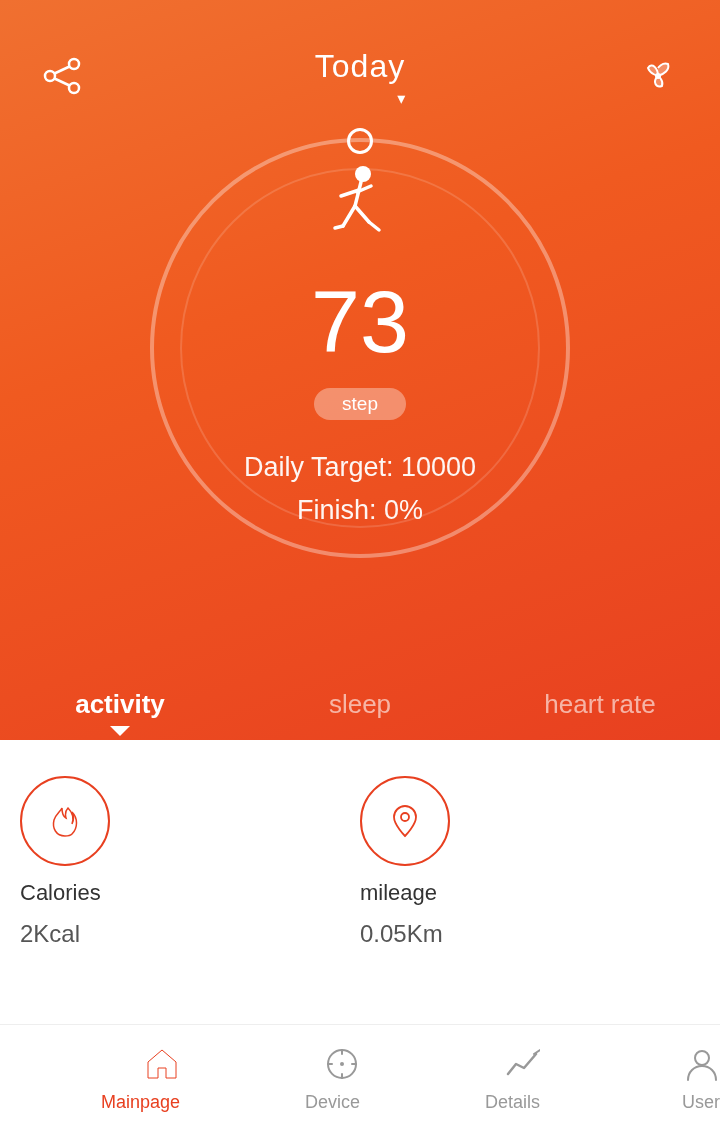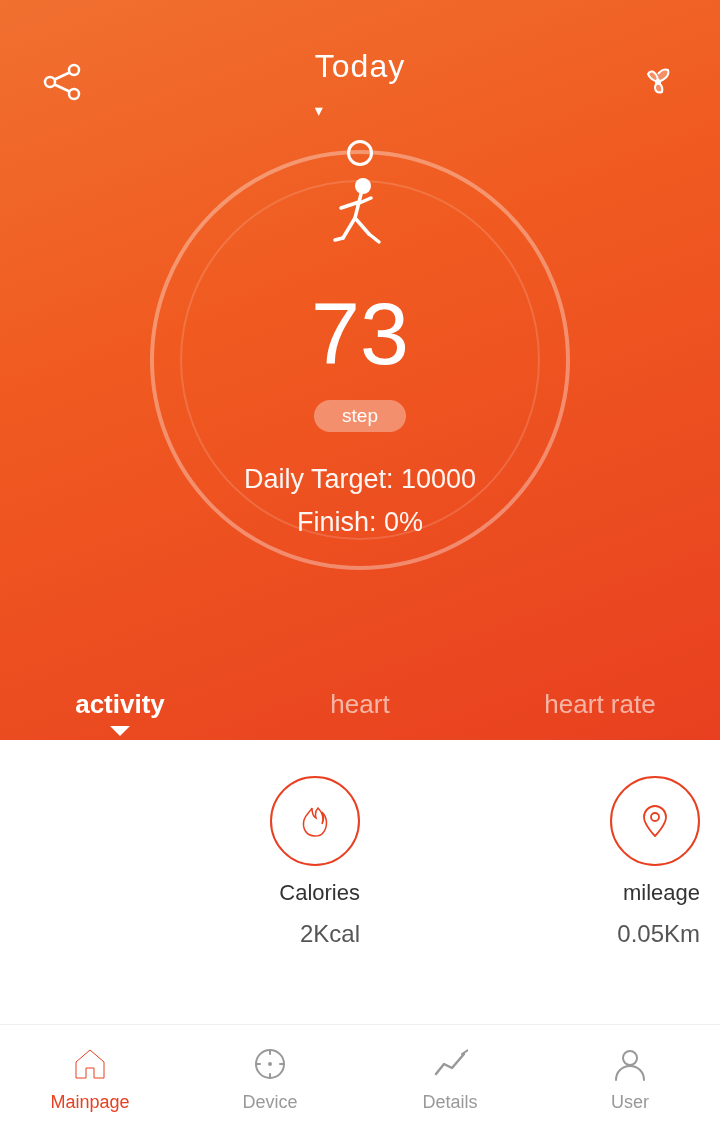--- a/index.html
+++ b/index.html
@@ -31,22 +31,22 @@
       padding: 48px 40px 20px;
     }
 
     
     .share-icon svg { width: 44px; height: 44px; }
 
     
     .title-area {
       display: flex;
       flex-direction: column;
-      align-items: flex-start;
-      gap: 16px;
+      align-items: flex-end;
+      gap: 4px;
     }
 
     .today-label {
       color: #fff;
       font-size: 32px;
       font-weight: 400;
       letter-spacing: 1px;
     }
 
     .chevron-down {
@@ -185,21 +185,21 @@
     .stats-row {
       display: flex;
       justify-content: space-around;
       align-items: flex-start;
       padding: 36px 20px 20px;
     }
 
     .stat-item {
       display: flex;
       flex-direction: column;
-      align-items: flex-end;
+      align-items: flex-start;
       gap: 14px;
       flex: 1;
     }
 
     .stat-circle {
       width: 90px;
       height: 90px;
       border-radius: 50%;
       border: 2px solid #e84020;
       display: flex;
@@ -233,21 +233,21 @@
       display: flex;
       justify-content: space-around;
       align-items: center;
       padding: 10px 0;
     }
 
     .nav-item {
       flex: 1;
       display: flex;
       flex-direction: column;
-      align-items: center;
+      align-items: flex-end;
       gap: 6px;
       cursor: pointer;
     }
 
     .nav-icon svg { width: 36px; height: 36px; }
 
     .nav-label {
       font-size: 18px;
       color: #999;
     }
@@ -330,21 +330,21 @@
         <div>Finish: 0%</div>
       </div>
     </div>
   </div>
 
   <div class="activity-tabs">
     <div class="tab-item active">
       <span>activity</span>
     </div>
     <div class="tab-item">
-      <span>heart</span>
+      <span>sleep</span>
     </div>
     <div class="tab-item">
       <span>heart rate</span>
     </div>
   </div>
 </div>
 
 <div class="bottom-section">
   <div class="stats-row">
 

